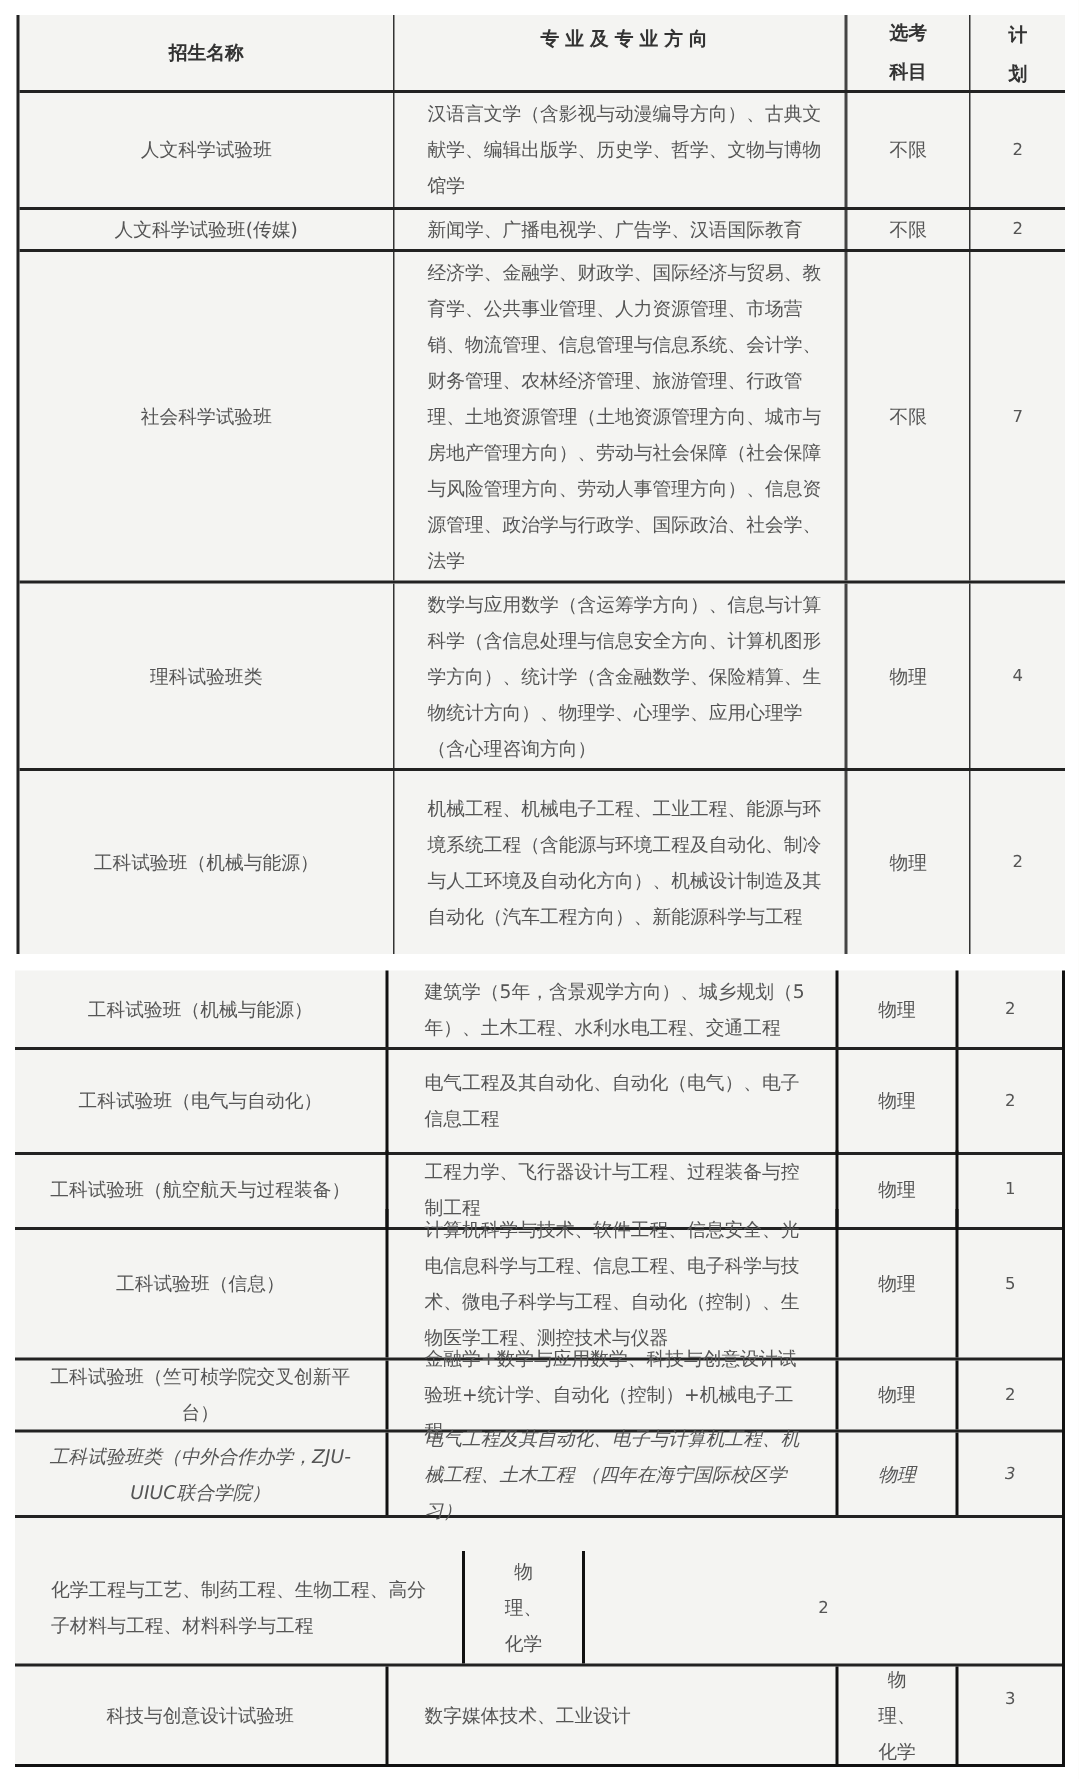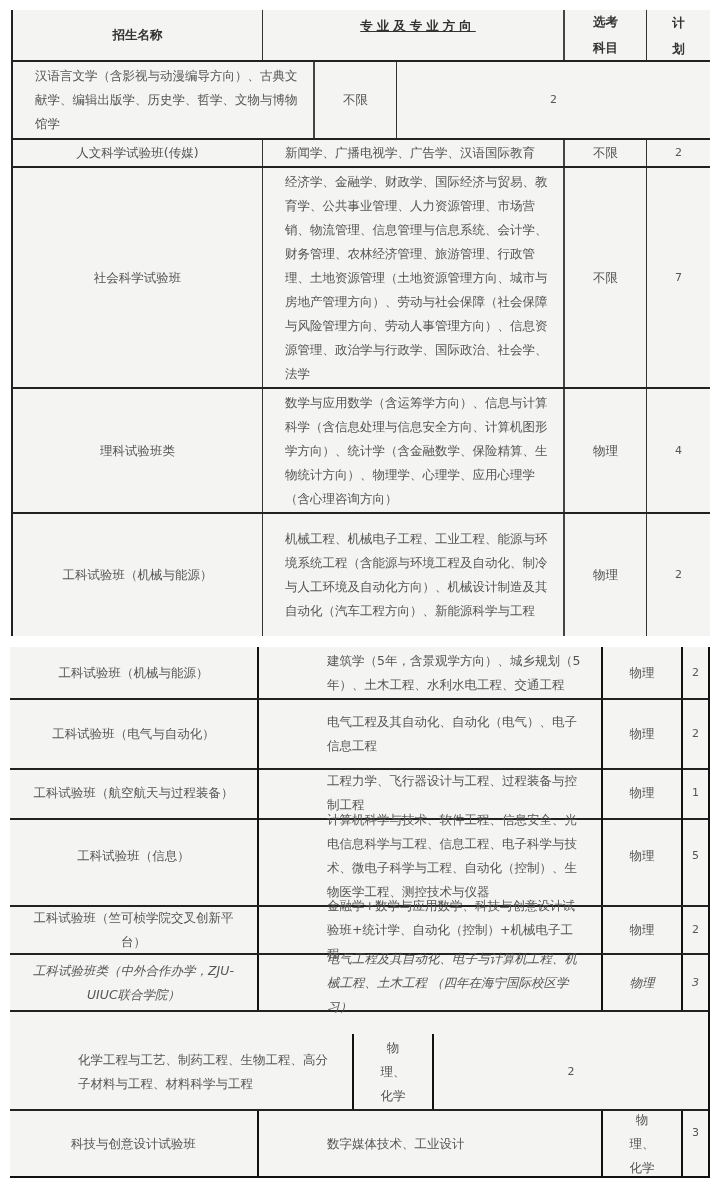--- a/index.html
+++ b/index.html
@@ -10,24 +10,24 @@
   .sec2 { left:10px; top:647px; width:698px; height:529px; border-right:2px solid #111; border-bottom:2px solid #111; }
   .row { position:absolute; left:0; right:0; display:flex; border-bottom:2px solid #222; box-sizing:border-box; }
   .sec1 .row.last { border-bottom:none; }
   .sec2 .row.last { border-bottom:none; }
   .cell { box-sizing:border-box; display:flex; align-items:center; justify-content:center; text-align:center; font-size:12.5px; line-height:24px; }
   .c1 { width:250px; border-right:1px solid #333; }
   .c2 { width:302px; border-right:2px solid #444; justify-content:flex-start; text-align:left; padding:0 12px 0 22px; }
   .c3 { width:82px; border-right:1px solid #333; }
   .c4 { flex:1; font-size:11px; }
   .sec2 .c1 { width:249px; border-right:2px solid #111; }
-  .sec2 .c2 { width:300px; border-right:2px solid #111; padding:0 20px 0 24px;margin-left:44px; }
+  .sec2 .c2 { width:300px; border-right:2px solid #111; padding:0 20px 0 24px; }
   .sec2 .c3 { width:80px; border-right:2px solid #111; }
   .hdr .cell { font-weight:bold; color:#333; }
-  .hdr .c2 { justify-content:center; text-align:center; align-items:flex-start; padding-top:4px; letter-spacing:4px;text-decoration:underline; }
+  .hdr .c2 { justify-content:center; text-align:center; align-items:flex-start; padding-top:4px; letter-spacing:4px; }
   .hdr .c3, .hdr .c4 { font-size:12.5px; line-height:26px; }
   .stack { display:block; }
   .top { align-items:flex-start; padding-top:10px; }
 </style>
 </head>
 <body>
 
 <div class="sec sec1">
   <div class="row hdr" style="top:0;height:52px;">
     <div class="cell c1">招生名称</div>
@@ -36,20 +36,21 @@
       <div>选考</div>
       <div>科目</div>
     </div>
     <div class="cell c4 stack">
       <div>计</div>
       <div>划</div>
     </div>
   </div>
 
   <div class="row" style="top:52px;height:78px;">
+    <div class="cell c1">人文科学试验班</div>
     <div class="cell c2">汉语言文学（含影视与动漫编导方向）、古典文献学、编辑出版学、历史学、哲学、文物与博物馆学</div>
     <div class="cell c3">不限</div>
     <div class="cell c4">2</div>
   </div>
 
   <div class="row" style="top:130px;height:28px;">
     <div class="cell c1">人文科学试验班(传媒)</div>
     <div class="cell c2">新闻学、广播电视学、广告学、汉语国际教育</div>
     <div class="cell c3">不限</div>
     <div class="cell c4">2</div>

